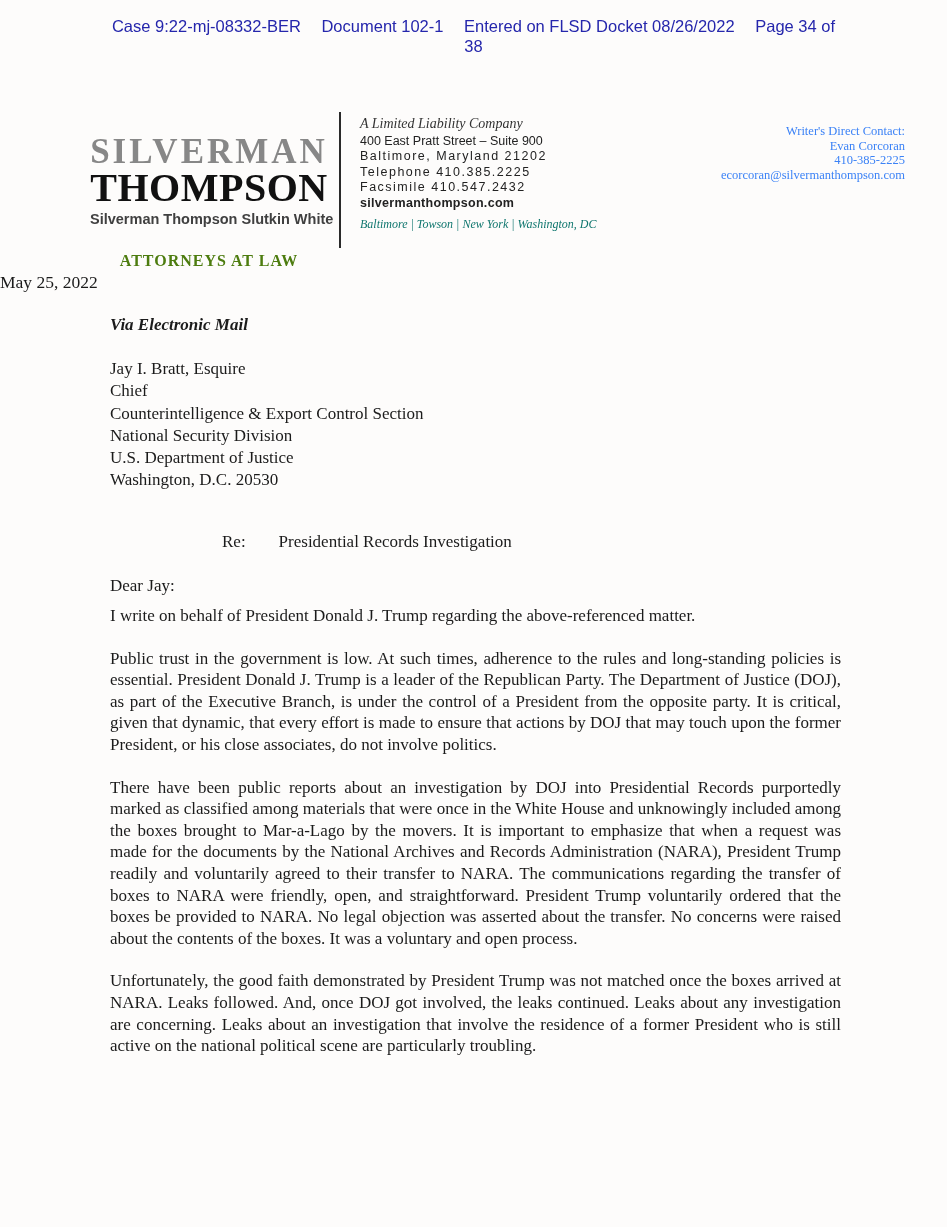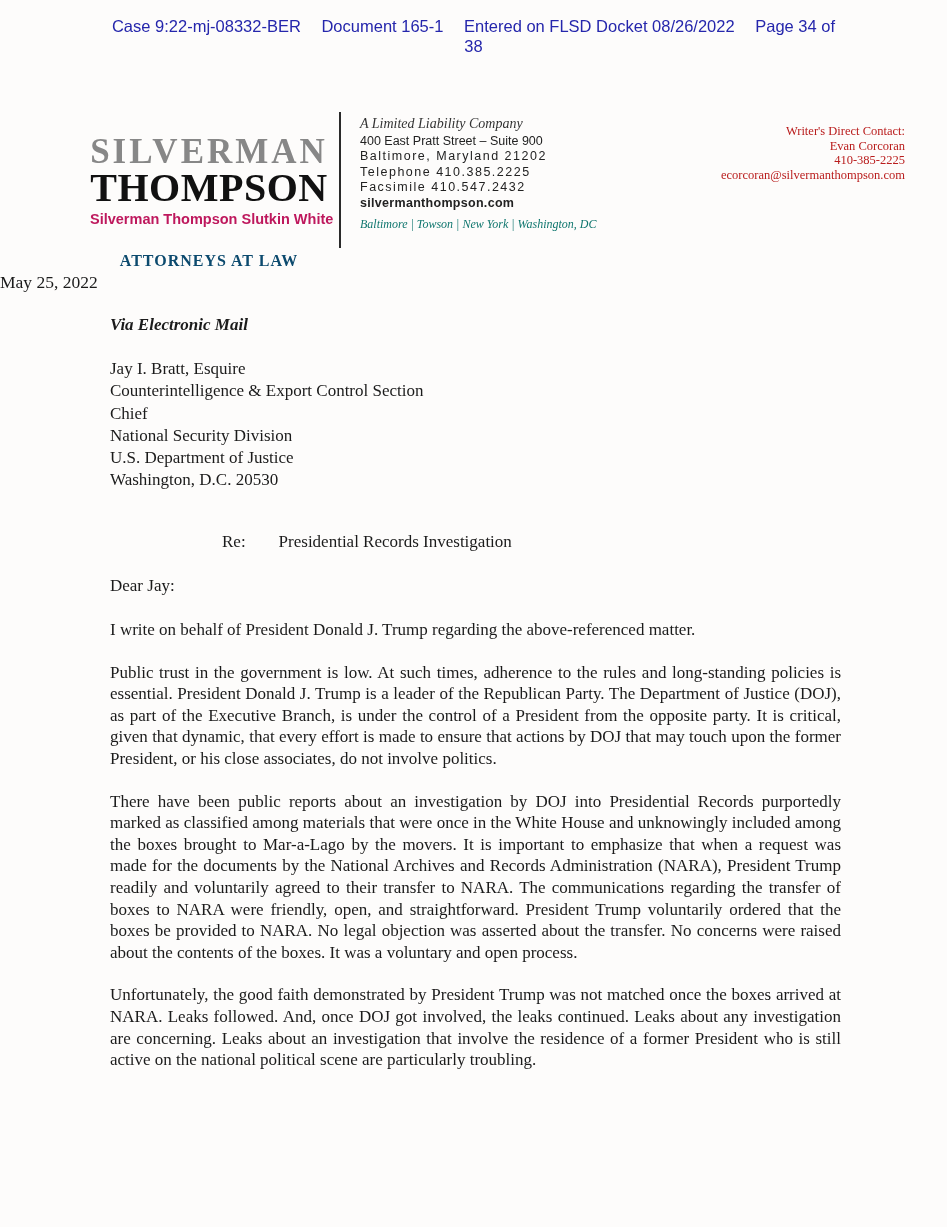--- a/index.html
+++ b/index.html
@@ -53,30 +53,30 @@
     font-weight: 700;
     letter-spacing: 0.5px;
     color: #111;
     line-height: 38px;
     white-space: nowrap;
   }
   .logo-names {
     font-family: "Liberation Sans", sans-serif;
     font-size: 14.5px;
     font-weight: 700;
-    color: #be185d;
+    color: #404040;
     margin-top: 4px;
     white-space: nowrap;
   }
   .logo-attorneys {
     font-family: "Liberation Serif", serif;
     font-size: 16px;
     font-weight: 700;
     letter-spacing: 1px;
-    color: #0c4a6e;
+    color: #4d7c0f;
     margin-top: 25px;
   }
   .lh-divider {
     position: absolute;
     top: 112px;
     left: 339px;
     width: 2px;
     height: 136px;
     background: #2a2a2a;
   }
@@ -106,21 +106,21 @@
     margin-top: 6px;
   }
   .lh-right {
     position: absolute;
     top: 124px;
     right: 42px;
     text-align: right;
     font-family: "Liberation Serif", serif;
     font-size: 12.5px;
     line-height: 14.5px;
-    color: #b91c1c;
+    color: #3b82f6;
   }
 
   
   .letter-date {
     position: absolute;
     top: 272px;
     left: 0;
     width: 100%;
     font-size: 17.5px;
   }
@@ -147,38 +147,38 @@
   }
   .re-line .re-subject { margin-left: 33px; }
   .salutation {
     position: absolute;
     top: 576px;
     left: 110px;
     font-size: 17px;
   }
   .letter-body {
     position: absolute;
-    top: 619px;
+    top: 605px;
     left: 110px;
     width: 731px;
     font-size: 17px;
     line-height: 21.6px;
     text-align: justify;
   }
   .letter-body p { margin-bottom: 21px; }
 </style>
 </head>
 <body>
 
 <div class="page">
 
   <div class="ecf-header">
     <div>
       <span class="seg">Case 9:22-mj-08332-BER</span>
-      <span class="seg">Document 165-1</span>
+      <span class="seg">Document 102-1</span>
       <span class="seg">Entered on FLSD Docket 08/26/2022</span>
       <span class="seg">Page 34 of</span>
     </div>
     <div>
       <span>38</span>
     </div>
   </div>
 
   <div class="lh-logo">
     <div class="logo-silverman">SILVERMAN</div>
@@ -205,22 +205,22 @@
     <div>410-385-2225</div>
     <div>ecorcoran@silvermanthompson.com</div>
   </div>
 
   <div class="letter-date">May 25, 2022</div>
 
   <div class="delivery-method">Via Electronic Mail</div>
 
   <div class="recipient-block">
     <div>Jay I. Bratt, Esquire</div>
+    <div>Chief</div>
     <div>Counterintelligence &amp; Export Control Section</div>
-    <div>Chief</div>
     <div>National Security Division</div>
     <div>U.S. Department of Justice</div>
     <div>Washington, D.C. 20530</div>
   </div>
 
   <div class="re-line">
     <span>Re:</span><span class="re-subject">Presidential Records Investigation</span>
   </div>
 
   <div class="salutation">Dear Jay:</div>

